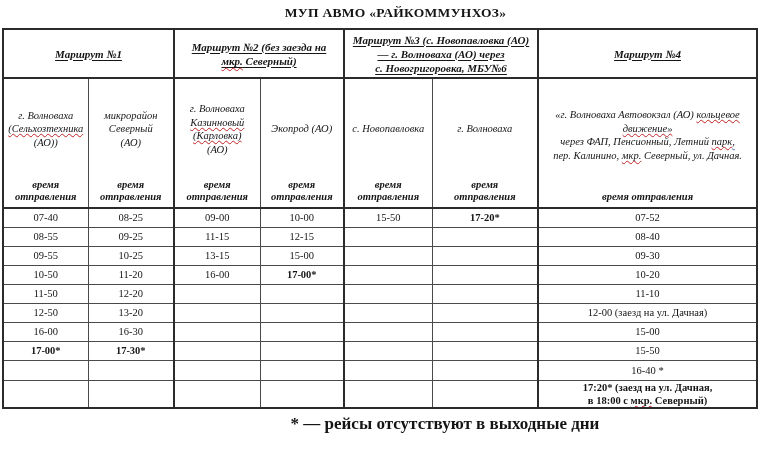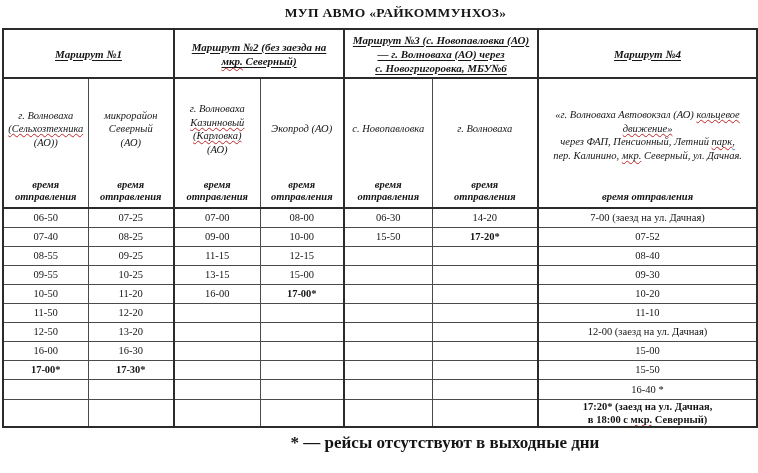--- a/index.html
+++ b/index.html
@@ -155,29 +155,20 @@
               <div><span>через ФАП, Пенсионный, Летний </span><span class="w">парк</span><span class="bw">,</span></div>
               <div><span>пер. Калинино, </span><span class="w">мкр.</span><span> Северный, ул. Дачная.</span></div>
             </div>
             <div class="dep">
               <div>время отправления</div>
             </div>
           </div>
         </td>
       </tr>
       <tr style="height: 19px;">
-        <td>06-50</td>
-        <td>07-25</td>
-        <td class="secL">07-00</td>
-        <td>08-00</td>
-        <td class="secL">06-30</td>
-        <td>14-20</td>
-        <td class="secL">7-00 (заезд на ул. Дачная)</td>
-      </tr>
-      <tr style="height: 19px;">
         <td>07-40</td>
         <td>08-25</td>
         <td class="secL">09-00</td>
         <td>10-00</td>
         <td class="secL">15-50</td>
         <td class="b">17-20*</td>
         <td class="secL">07-52</td>
       </tr>
       <tr style="height: 19px;">
         <td>08-55</td>

